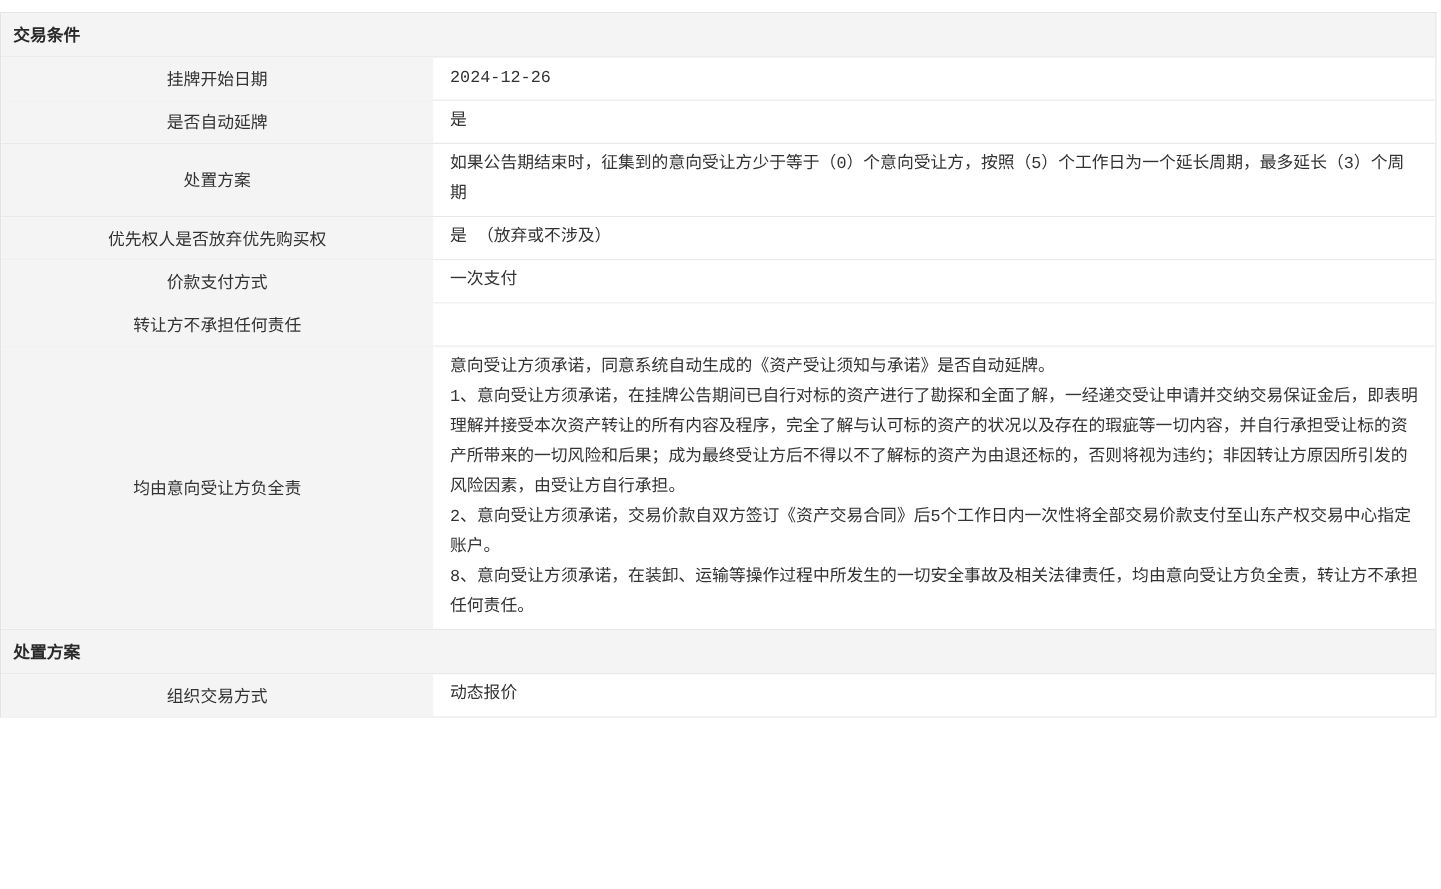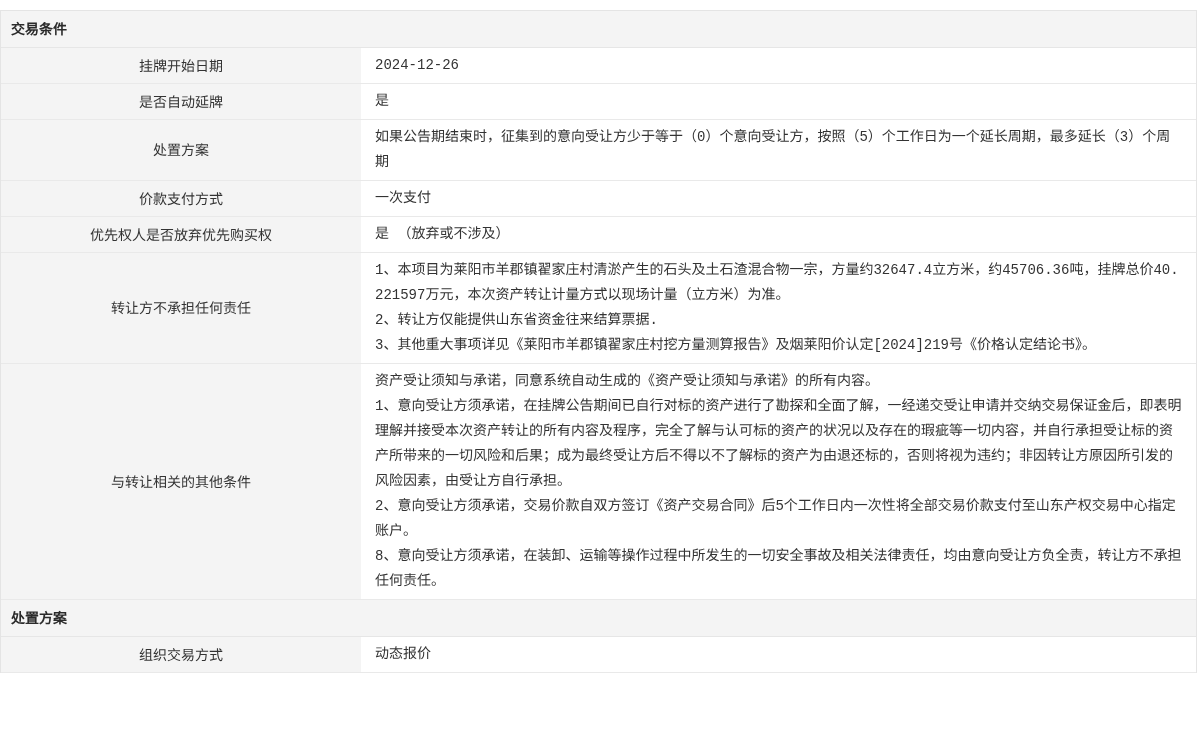--- a/index.html
+++ b/index.html
@@ -90,46 +90,41 @@
     </div>
 
     <div class="row">
       <div class="cell-label">处置方案</div>
       <div class="cell-value">
         <div class="para">如果公告期结束时，征集到的意向受让方少于等于（0）个意向受让方，按照（5）个工作日为一个延长周期，最多延长（3）个周期</div>
       </div>
     </div>
 
     <div class="row">
+      <div class="cell-label">优先权人是否放弃优先购买权</div>
+      <div class="cell-value">
+        <div class="para">是 （放弃或不涉及）</div>
+      </div>
+    </div>
+
+    <div class="row">
       <div class="cell-label">价款支付方式</div>
       <div class="cell-value">
         <div class="para">一次支付</div>
       </div>
     </div>
 
     <div class="row">
-      <div class="cell-label">优先权人是否放弃优先购买权</div>
-      <div class="cell-value">
-        <div class="para">是 （放弃或不涉及）</div>
-      </div>
+      <div class="cell-label">转让方不承担任何责任</div>
     </div>
 
     <div class="row">
-      <div class="cell-label">转让方不承担任何责任</div>
+      <div class="cell-label">均由意向受让方负全责</div>
       <div class="cell-value">
-        <div class="para">1、本项目为莱阳市羊郡镇翟家庄村清淤产生的石头及土石渣混合物一宗，方量约32647.4立方米，约45706.36吨，挂牌总价40.221597万元，本次资产转让计量方式以现场计量（立方米）为准。</div>
-        <div class="para">2、转让方仅能提供山东省资金往来结算票据.</div>
-        <div class="para">3、其他重大事项详见《莱阳市羊郡镇翟家庄村挖方量测算报告》及烟莱阳价认定[2024]219号《价格认定结论书》。</div>
-      </div>
-    </div>
-
-    <div class="row">
-      <div class="cell-label">与转让相关的其他条件</div>
-      <div class="cell-value">
-        <div class="para">资产受让须知与承诺，同意系统自动生成的《资产受让须知与承诺》的所有内容。</div>
+        <div class="para">意向受让方须承诺，同意系统自动生成的《资产受让须知与承诺》是否自动延牌。</div>
         <div class="para">1、意向受让方须承诺，在挂牌公告期间已自行对标的资产进行了勘探和全面了解，一经递交受让申请并交纳交易保证金后，即表明理解并接受本次资产转让的所有内容及程序，完全了解与认可标的资产的状况以及存在的瑕疵等一切内容，并自行承担受让标的资产所带来的一切风险和后果；成为最终受让方后不得以不了解标的资产为由退还标的，否则将视为违约；非因转让方原因所引发的风险因素，由受让方自行承担。</div>
         <div class="para">2、意向受让方须承诺，交易价款自双方签订《资产交易合同》后5个工作日内一次性将全部交易价款支付至山东产权交易中心指定账户。</div>
         <div class="para">8、意向受让方须承诺，在装卸、运输等操作过程中所发生的一切安全事故及相关法律责任，均由意向受让方负全责，转让方不承担任何责任。</div>
       </div>
     </div>
 
     <div class="section-header">
       <span>处置方案</span>
     </div>
 

